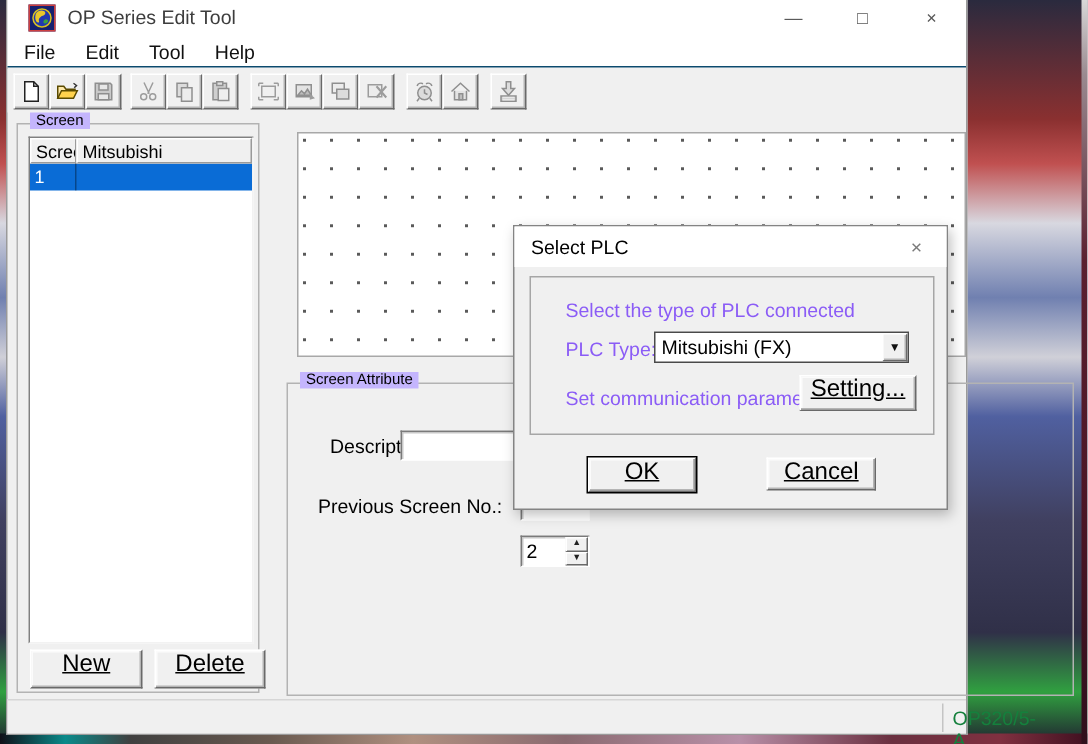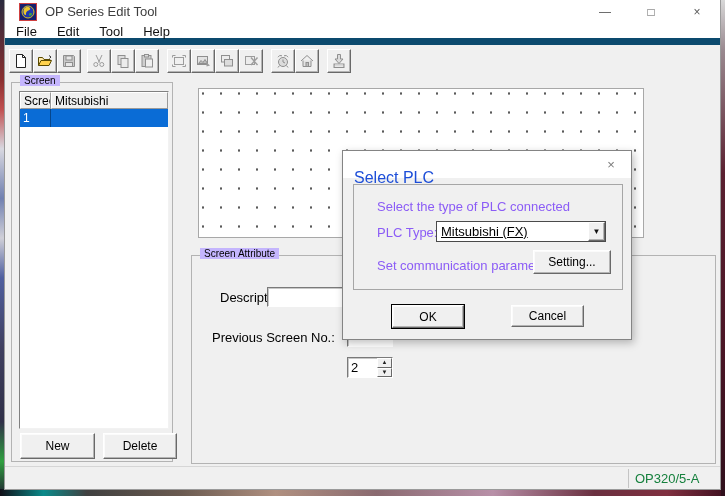--- a/index.html
+++ b/index.html
@@ -6,50 +6,50 @@
   html,body { width:725px; height:496px; overflow:hidden; }
   body { font-family:"Liberation Sans","DejaVu Sans",sans-serif; font-size:13px; color:#000; }
 
   .desktop { position:relative; width:725px; height:496px;
     background:linear-gradient(180deg,#2a2a3e 0%,#8a3030 16%,#c05050 22%,#d8d8e0 30%,#7080b0 40%,#d0d0d8 48%,#5060a0 56%,#404060 70%,#303048 85%,#30a040 93%,#202030 100%); }
   .desktop-bottom { position:absolute; left:0; top:489px; width:725px; height:7px;
     background:linear-gradient(90deg,#101018 0%,#0a8a8a 6%,#404040 12%,#6a5a50 25%,#b09080 38%,#8a6a70 52%,#b890a8 68%,#6a3040 82%,#803040 92%,#401020 100%); }
   .desktop-right { position:absolute; left:721px; top:0; width:4px; height:496px;
     background:linear-gradient(180deg,#d8d8d8 0%,#9a8a90 10%,#5a2030 35%,#4a1525 70%,#30101c 100%); }
 
-  .app-window { position:absolute; left:4px; top:0; width:717px; height:490px;
+  .app-window { position:absolute; left:4px; top:0; width:641px; height:490px;
     background:#f0f0f0; border:1px solid #9a9a9a; border-top:none; }
 
   
   .titlebar { position:absolute; left:0; top:0; width:100%; height:24px; background:#ffffff; }
   .app-icon { position:absolute; left:14px; top:3px; width:18px; height:18px; border:1px solid #cf4040; background:#16206e; }
   .app-icon svg { display:block; }
   .win-title { position:absolute; left:40px; top:4px; color:#3d3d3d; font-size:13px; }
   .win-controls { position:absolute; right:0; top:0; height:24px; display:flex; }
   .win-ctl { width:46px; height:24px; display:flex; align-items:center; justify-content:center;
     color:#5a5a5a; font-size:12px; }
 
   
   .menubar { position:absolute; left:0; top:24px; width:100%; height:21px; background:#ffffff;
-    border-bottom:7px solid #0c4a6e; display:flex; align-items:center; }
+    border-bottom:1px solid #0c4a6e; display:flex; align-items:center; }
   .menu-item { padding:2px 10px; color:#111; }
   .menu-item:first-child { margin-left:1px; }
 
   
   .toolbar { position:absolute; left:0; top:46px; width:100%; height:29px; background:#f0f0f0;
     display:flex; align-items:flex-start; padding:3px 0 0 4px; }
   .tb-btn { width:24px; height:24px; background:#f0f0f0; border:1px solid;
     border-color:#ffffff #696969 #696969 #ffffff; box-shadow:inset -1px -1px 0 #b4b4b4;
     display:flex; align-items:center; justify-content:center; flex:0 0 auto; }
   .tb-gap6 { margin-left:6px; } .tb-gap8 { margin-left:8px; }
 
   
   .btn3d { background:#f0f0f0; border:1px solid; border-color:#ffffff #696969 #696969 #ffffff;
     box-shadow:inset -1px -1px 0 #b4b4b4, inset 1px 1px 0 #fbfbfb;
-    display:flex; align-items:center; justify-content:center; font-size:12px; color:#000; }
+    display:flex; justify-content:center; font-size:16px; color:#000;text-decoration:underline; }
   .btn-default { outline:1px solid #000; }
 
   .sunken { background:#fff; border:1px solid; border-color:#7a7a7a #ffffff #ffffff #7a7a7a;
     box-shadow:inset 1px 1px 0 #c8c8c8; }
 
   .groupbox { position:absolute; border:1px solid #b3b3b3; }
   .group-label { position:absolute; top:-8px; left:8px; background:#c4b5fd; padding:0 4px; font-size:10px; color:#000; }
 
   
   .screen-table { position:absolute; left:7px; top:8px; width:150px; height:338px;
@@ -80,28 +80,28 @@
   
   .statusbar { position:absolute; left:0; top:466px; width:100%; height:23px; background:#f0f0f0;
     border-top:1px solid #d6d6d6; }
   .status-sep { position:absolute; left:623px; top:2px; width:1px; height:19px; background:#c4c4c4; }
   .status-device { position:absolute; left:630px; top:4px; font-size:13px; color:#15803d; }
 
   
   .dialog { position:absolute; left:337px; top:150px; width:290px; height:190px; background:#f0f0f0;
     border:1px solid #848484; box-shadow:2px 3px 8px rgba(0,0,0,0.25); z-index:10; }
   .dlg-titlebar { position:absolute; left:0; top:0; width:100%; height:27px; background:#ffffff; }
-  .dlg-title { position:absolute; left:11px; top:18px; font-size:16px; color:#1d4ed8; }
+  .dlg-title { position:absolute; left:11px; top:6px; font-size:13px; color:#000000; }
   .dlg-close { position:absolute; right:0; top:0; width:40px; height:27px; display:flex;
     align-items:center; justify-content:center; color:#7a7a7a; font-size:13px; }
   .dlg-group { position:absolute; left:10px; top:33px; width:270px; height:106px; border:1px solid #a6a6a6; }
   .dlg-text { position:absolute; font-size:13px; color:#8b5cf6; }
   .combo { position:absolute; left:93px; top:70px; width:170px; height:21px; background:#fff;
     border:1px solid #4a4a4a; display:flex; }
-  .combo-text { flex:1; padding:2px 0 0 4px; font-size:13px; overflow:hidden; white-space:nowrap;text-decoration:underline; }
+  .combo-text { flex:1; padding:2px 0 0 4px; font-size:13px; overflow:hidden; white-space:nowrap; }
   .combo-btn { width:17px; background:#f0f0f0; border:1px solid; border-color:#ffffff #696969 #696969 #ffffff;
     box-shadow:inset -1px -1px 0 #b4b4b4; display:flex; align-items:center; justify-content:center;
     font-size:8px; color:#111; }
 </style>
 </head>
 <body>
 
 <div class="desktop">
   <div class="desktop-bottom"></div>
 

